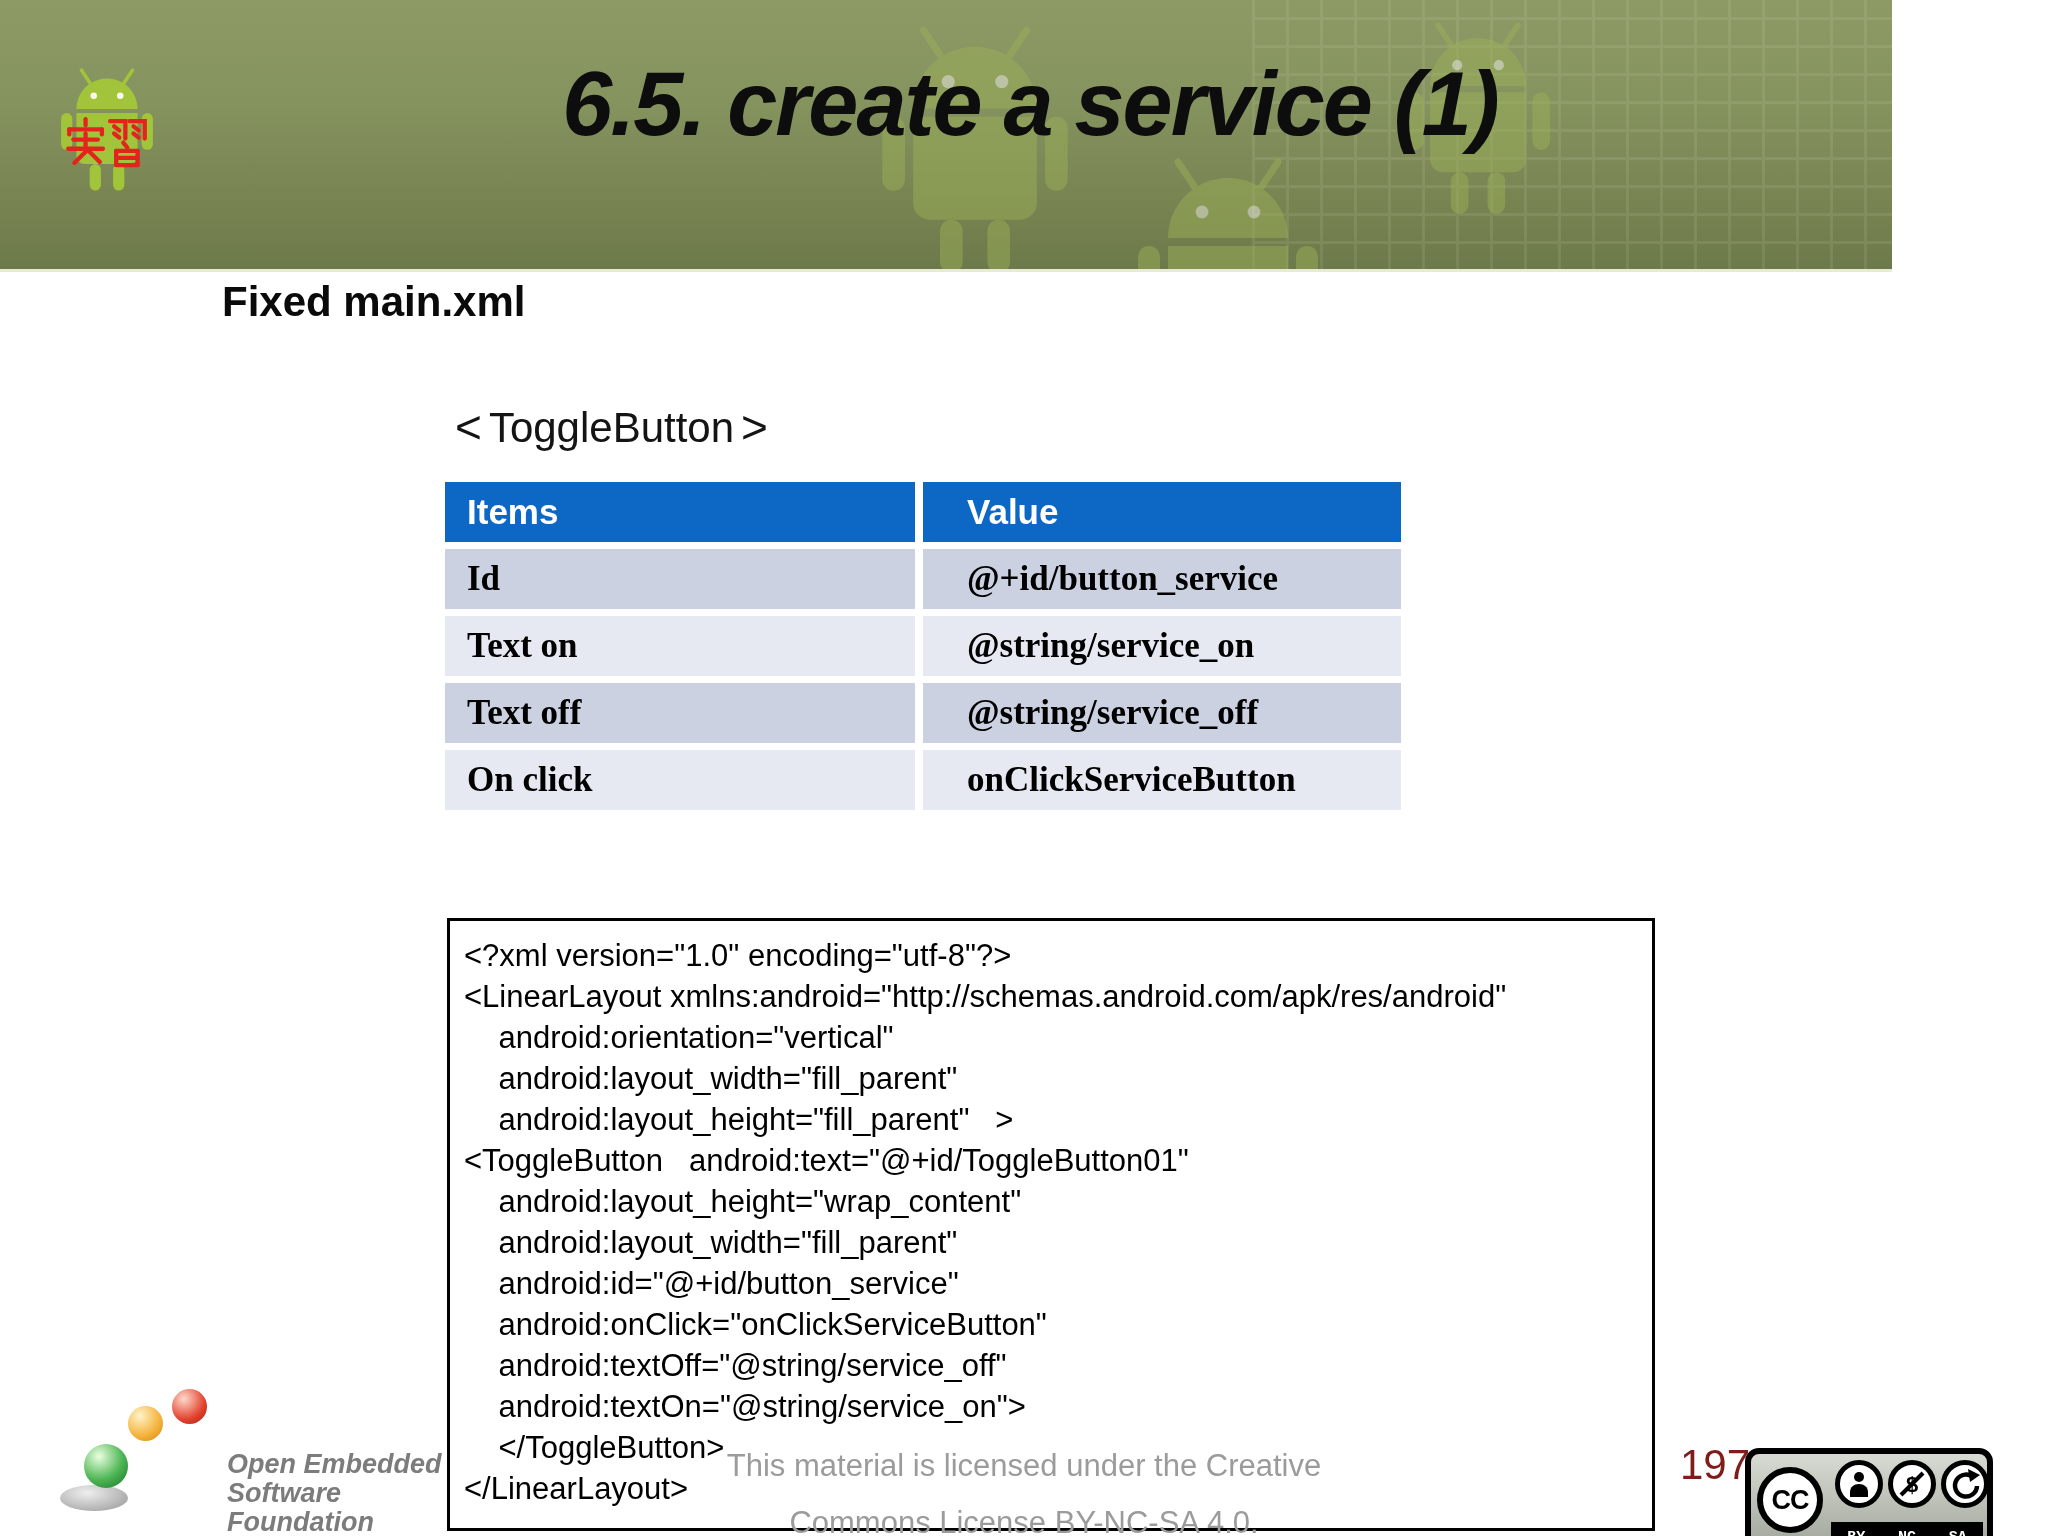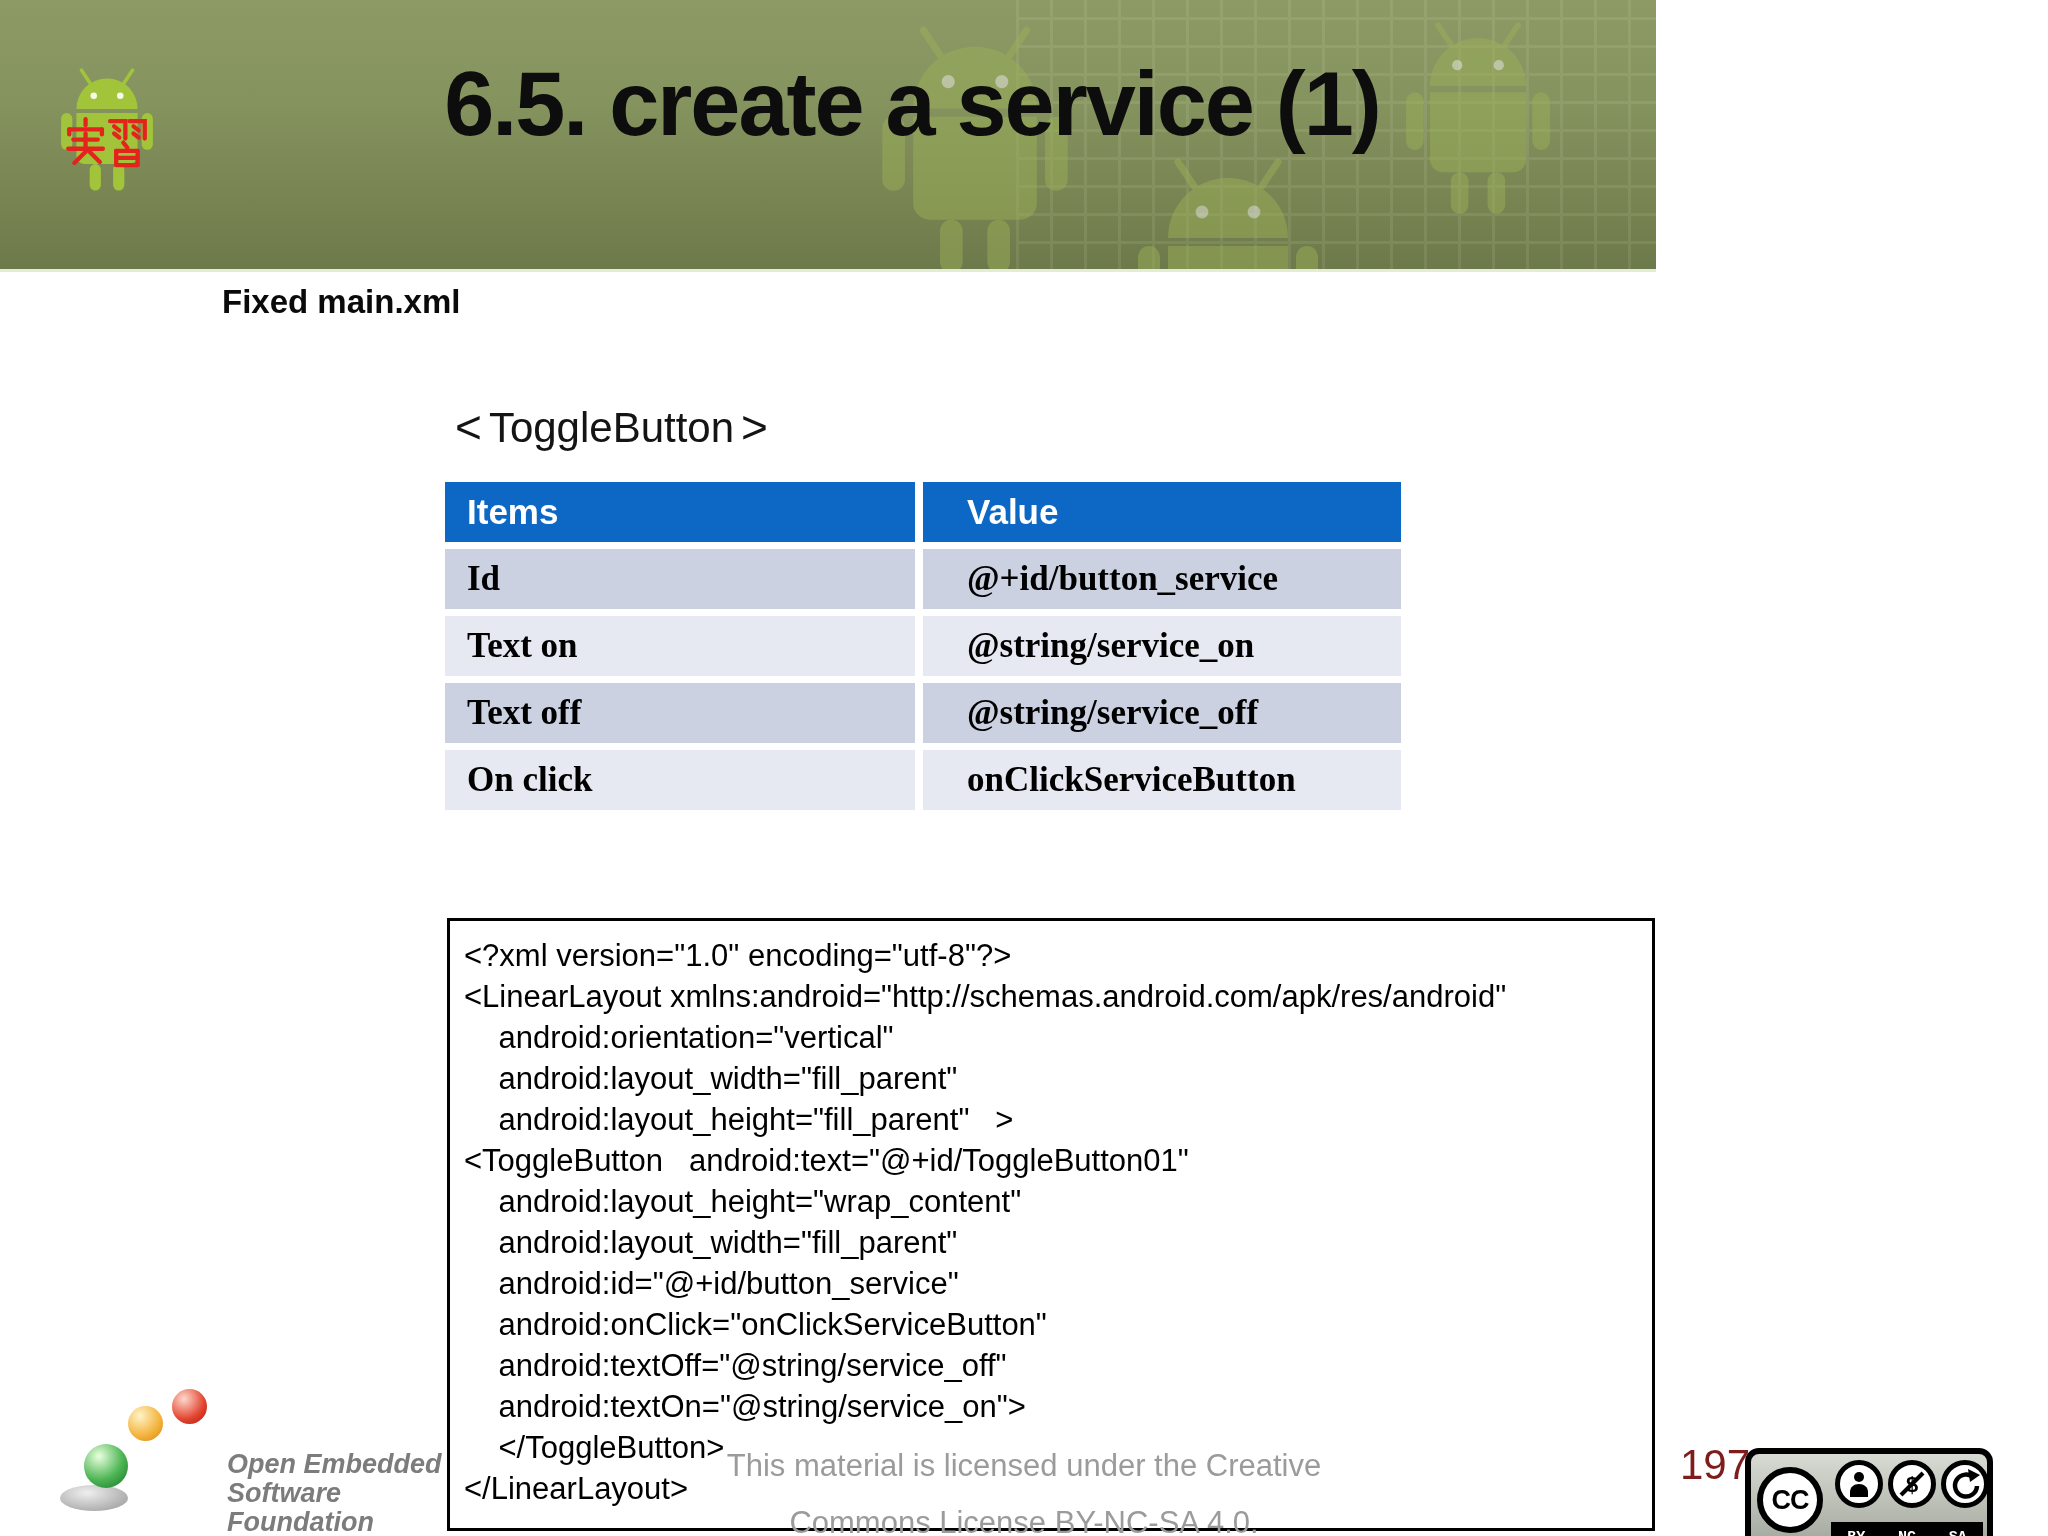--- a/index.html
+++ b/index.html
@@ -4,43 +4,44 @@
 <style>
   html,body { margin:0; padding:0; background:#ffffff; }
   #slide {
     position:relative; width:2048px; height:1536px; overflow:hidden;
     background:#ffffff; font-family:"Liberation Sans", sans-serif;
   }
   * { box-sizing:border-box; }
 
   
   .header {
-    position:absolute; left:0; top:0; width:1656px; height:272px;
+    position:absolute; left:0; top:0; width:1892px; height:272px;
     background:linear-gradient(180deg,#8d9a66 0%,#85935f 38%,#75814f 82%,#6c794a 100%);
     border-bottom:3px solid #e6ebd6;
     overflow:hidden;
+    font-style:italic;
   }
   .circuit {
     position:absolute; right:0; top:0; width:640px; height:272px; opacity:.10;
     background-image:
       repeating-linear-gradient(90deg,#eaf2cd 0 3px,transparent 3px 34px),
       repeating-linear-gradient(0deg,#eaf2cd 0 3px,transparent 3px 28px);
   }
   .bg-robot { position:absolute; color:#9cb158; opacity:.48; }
   .practice-robot { position:absolute; left:56px; top:68px; width:102px; height:135px; color:#a2c43a; }
   .slide-title {
     position:absolute; left:168px; right:0; top:44px; margin:0;
     text-align:center; font-size:90px; font-weight:600; letter-spacing:-2px;
     color:#0d0d0d; line-height:120px;
   }
 
   
   .section-heading {
     position:absolute; left:222px; top:274px; margin:0;
-    font-size:33px; font-weight:bold; color:#0a0a0a; line-height:56px;
+    font-size:42px; font-weight:bold; color:#0a0a0a; line-height:56px;
   }
   .caption {
     position:absolute; left:448px; top:398px;
     font-size:42px; color:#141414; line-height:56px;
   }
   .caption .bracket { font-size:46px; font-weight:300; margin:0 7px; position:relative; top:1px; }
 
   .attr-table { position:absolute; left:445px; top:463px; width:956px;margin-top:19px; }
   .thead, .trow { display:flex; gap:8px; margin-bottom:7px; }
   .cell { height:60px; display:flex; align-items:center; padding-left:22px; }

